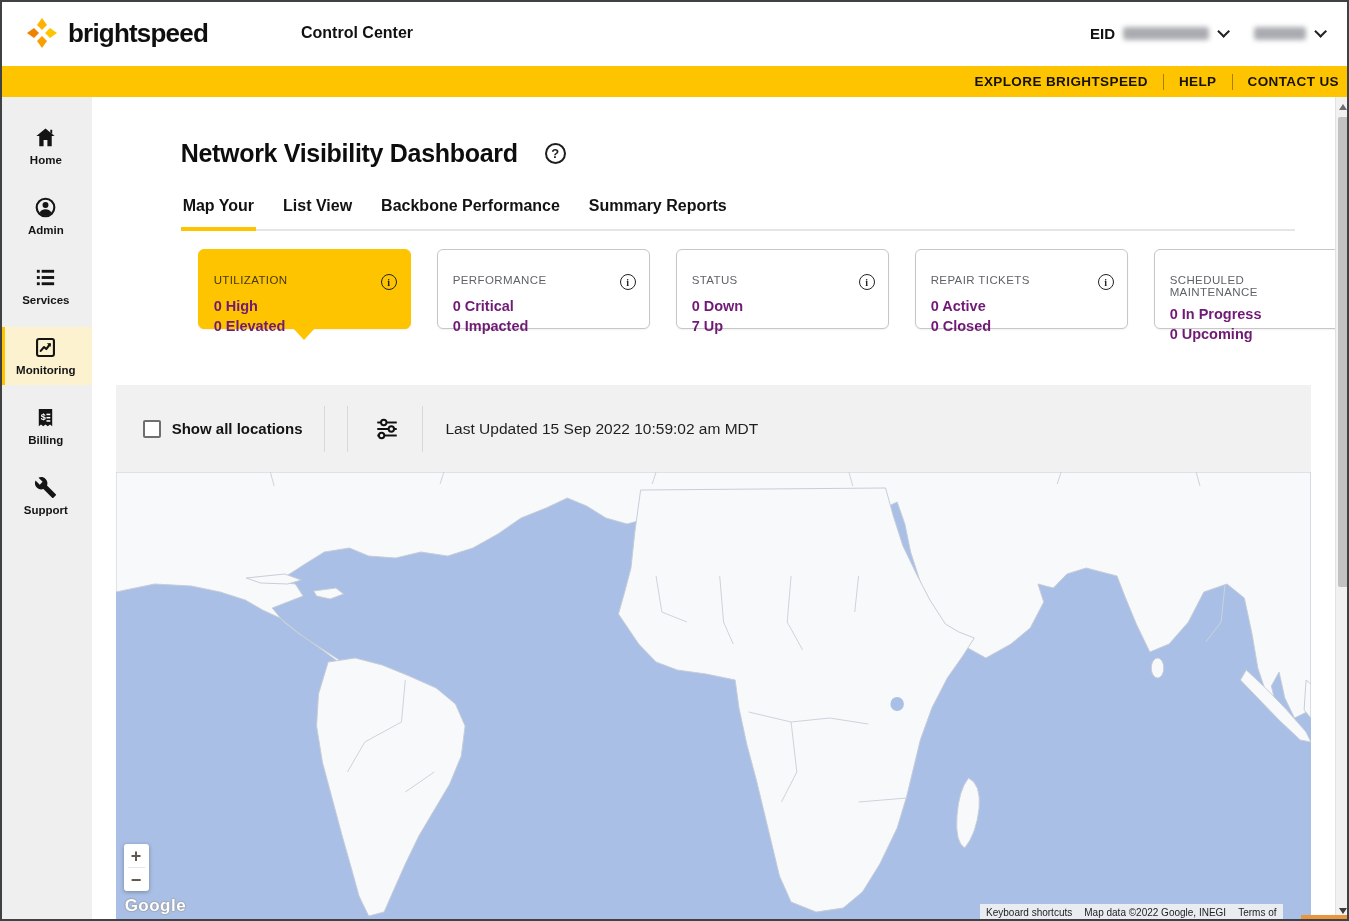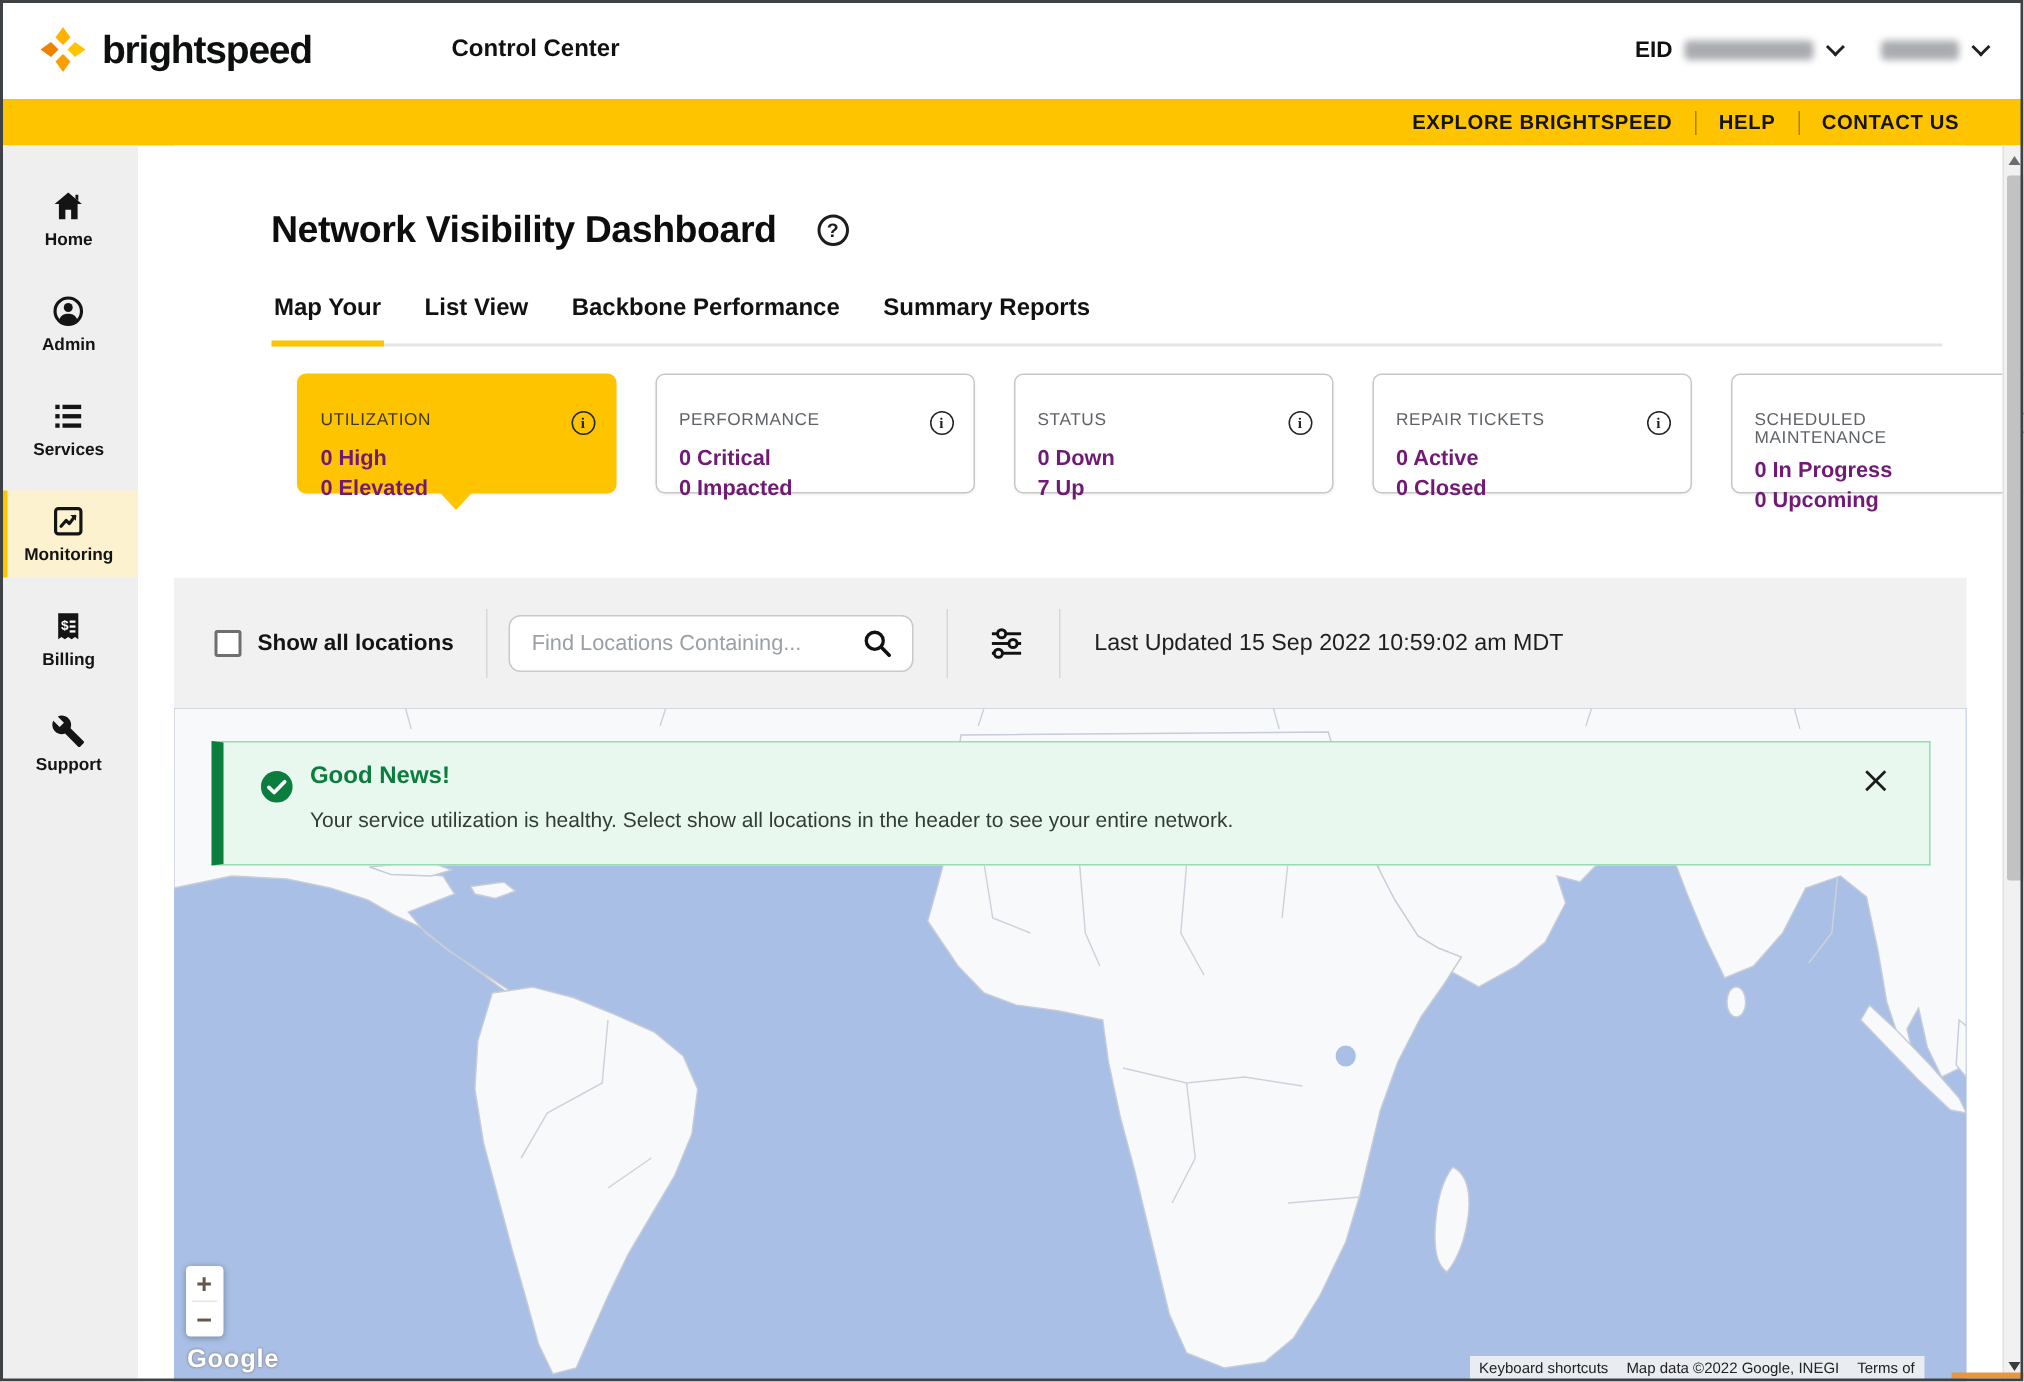--- a/index.html
+++ b/index.html
@@ -16,21 +16,21 @@
   .product-title { position:absolute; left:301px; font-size:16px; font-weight:700; color:#111; }
   .account-area { margin-left:auto; display:flex; align-items:center; gap:28px; }
   .eid-group, .user-group { display:flex; align-items:center; gap:8px; cursor:pointer; }
   .eid-label { font-size:15px; font-weight:700; color:#111; }
   .redacted { display:inline-block; height:13px; border-radius:3px; background:#8d9096; filter:blur(2.5px); opacity:.75; }
   .redacted.eid { width:86px; }
   .redacted.user { width:52px; }
   .chev { width:9px; height:9px; border-right:2px solid #222; border-bottom:2px solid #222; transform:rotate(45deg) translateY(-3px); }
 
   
-  .utilitybar { height:31px; background:#ffc400; display:flex; align-items:center; justify-content:flex-end; gap:15px; padding-right:43px; }
+  .utilitybar { height:31px; background:#ffc400; display:flex; align-items:center; justify-content:flex-end; gap:15px; padding-right:10px; }
   .utilitybar a { font-size:13.5px; font-weight:700; color:#161300; letter-spacing:.4px; text-decoration:none; cursor:pointer; }
   .util-divider { width:1px; height:16px; background:#a87f00; }
 
   
   .page-body { display:flex; height:824px;gap:24px; }
 
   
   .sidebar { width:95px; background:#efefef; padding-top:14px; display:flex; flex-direction:column; }
   .side-item { height:70px; display:flex; flex-direction:column; align-items:center; justify-content:center; gap:5px; cursor:pointer; border-left:5px solid transparent; padding-right:5px; }
   .side-item svg { width:23px; height:23px; }
@@ -253,29 +253,20 @@
           </div>
         </div>
       </div>
 
       <div class="toolbar">
         <div class="chk-group">
           <span class="checkbox"></span>
           <span class="chk-label">Show all locations</span>
         </div>
         <span class="v-divider"></span>
-        <div class="search-box">
-          <input type="text" placeholder="Find Locations Containing..." style="">
-          <button class="search-btn">
-            <svg width="22" height="22" viewBox="0 0 24 24">
-                <circle cx="10" cy="10" r="6.2" fill="none" stroke="#111" stroke-width="2.4"></circle>
-                <line x1="14.8" y1="14.8" x2="20.5" y2="20.5" stroke="#111" stroke-width="2.6" stroke-linecap="round"></line>
-              </svg>
-          </button>
-        </div>
         <span class="v-divider"></span>
         <button class="tune-btn">
           <svg width="26" height="26" viewBox="0 0 24 24">
             <line x1="3" y1="6" x2="21" y2="6" stroke="#111" stroke-width="1.8"></line>
               <circle cx="9" cy="6" r="2.5" fill="#f1f1f1" stroke="#111" stroke-width="1.8"></circle>
             <line x1="3" y1="12" x2="21" y2="12" stroke="#111" stroke-width="1.8"></line>
               <circle cx="16" cy="12" r="2.5" fill="#f1f1f1" stroke="#111" stroke-width="1.8"></circle>
             <line x1="3" y1="18" x2="21" y2="18" stroke="#111" stroke-width="1.8"></line>
               <circle cx="7" cy="18" r="2.5" fill="#f1f1f1" stroke="#111" stroke-width="1.8"></circle>
           </svg>
@@ -325,34 +316,20 @@
             <path d="M160,0 L164,14"></path>
               <path d="M340,0 L336,12"></path>
               <path d="M560,0 L556,12"></path>
             <path d="M760,0 L764,14"></path>
               <path d="M980,0 L976,12"></path>
               <path d="M1120,0 L1124,14"></path>
             <path d="M1150,112 L1146,150 L1130,170"></path>
           </g>
         </svg>
 
-        <div class="banner">
-          <svg class="banner-check" viewBox="0 0 24 24">
-            <circle cx="12" cy="12" r="11" fill="#0b7d3c"></circle>
-            <path d="M6.5 12.5 L10.2 16 L17.5 8.5" fill="none" stroke="#fff" stroke-width="2.6" stroke-linecap="round" stroke-linejoin="round"></path>
-          </svg>
-          <div class="banner-title">Good News!</div>
-          <div class="banner-msg">Your service utilization is healthy. Select show all locations in the header to see your entire network.</div>
-          <button class="banner-close">
-            <svg width="17" height="17" viewBox="0 0 16 16">
-                <line x1="2" y1="2" x2="14" y2="14" stroke="#1c1c1c" stroke-width="1.7"></line>
-                <line x1="14" y1="2" x2="2" y2="14" stroke="#1c1c1c" stroke-width="1.7"></line>
-              </svg>
-          </button>
-        </div>
 
         <div class="zoom-ctrl">
           <button class="zoom-btn">+</button>
           <div class="zoom-sep"></div>
           <button class="zoom-btn">−</button>
         </div>
 
         <div class="gmap-logo">Google</div>
 
         <div class="attribution">

